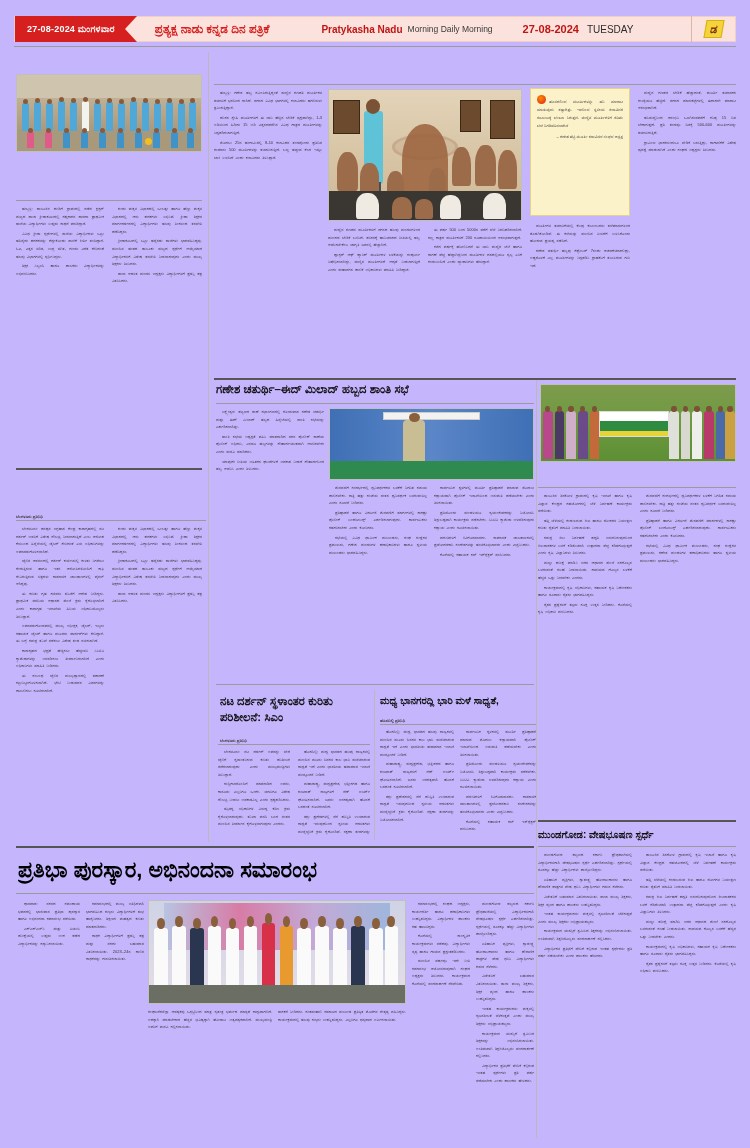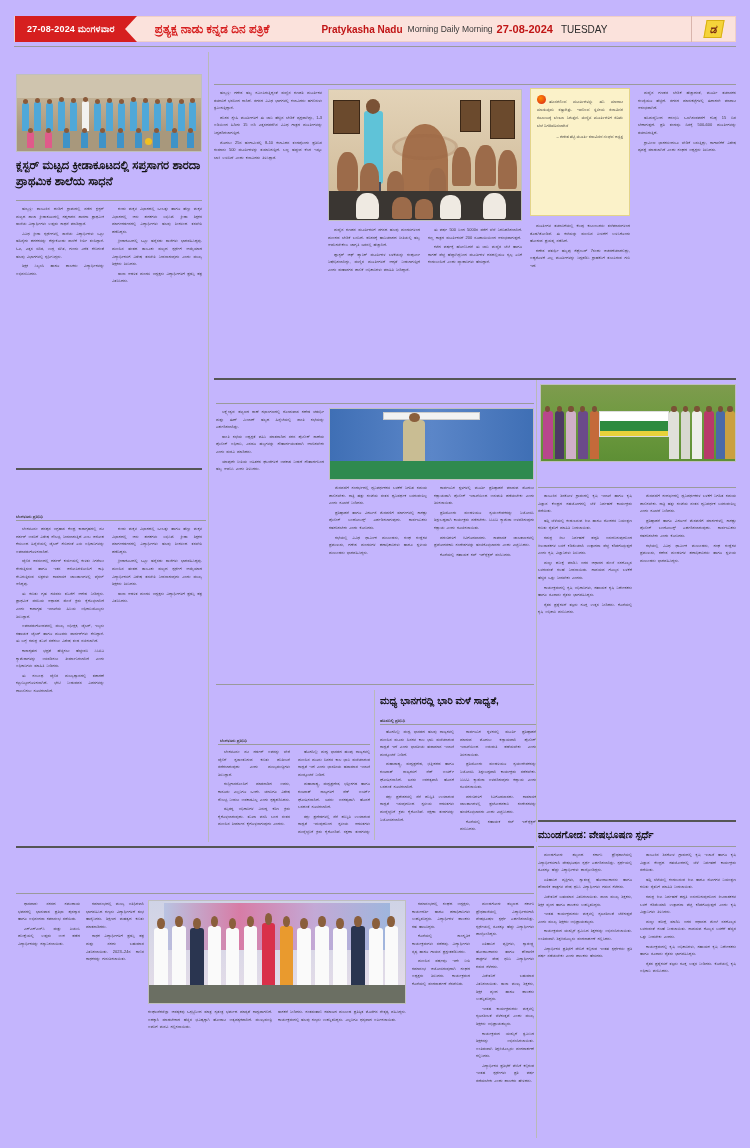--- a/index.html
+++ b/index.html
@@ -34,21 +34,21 @@
   }
   .mast-kn{
     color:#d61f1f; font-size:12px; font-weight:bold;
     margin-left:30px; white-space:nowrap;
   }
   .mast-brand{
     color:#c01515; font-size:10px; font-weight:bold;
     margin-left:52px; white-space:nowrap;
   }
   .mast-sub{ color:#3a3a3a; font-size:8.5px; margin-left:5px; white-space:nowrap;}
-  .mast-date2{ color:#c01515; font-size:11px; font-weight:bold; margin-left:4px;}
+  .mast-date2{ color:#c01515; font-size:11px; font-weight:bold; margin-left:30px;}
   .mast-day{ color:#2b2b2b; font-size:10px; margin-left:8px;}
   .mast-logo{
     margin-left:auto; width:44px; height:26px;
     border-left:1px solid #d9b5ac;
     display:flex; align-items:center; justify-content:center;
   }
   .logo-badge{
     width:18px;height:18px;background:#f5d33a;
     color:#7a2b12;font-size:11px;font-weight:bold;
     display:flex;align-items:center;justify-content:center;
@@ -191,21 +191,20 @@
     <div class="kid row2" style="left:64px;"></div>
     <div class="kid row2" style="left:82px;"></div>
     <div class="kid row2" style="left:100px;"></div>
     <div class="kid row2" style="left:118px;"></div>
     <div class="kid row2" style="left:136px;"></div>
     <div class="kid row2" style="left:154px;"></div>
     <div class="kid row2" style="left:170px;"></div>
     <div class="ball" style="left:128px;"></div>
   </div>
 
-  <div style="position:absolute; left:16px; top:158px; width:186px;" class="h-sec">ಕ್ಲಸ್ಟರ್ ಮಟ್ಟದ ಕ್ರೀಡಾಕೂಟದಲ್ಲಿ ಸಪ್ತಸಾಗರ ಶಾರದಾ ಪ್ರಾಥಮಿಕ ಶಾಲೆಯ ಸಾಧನೆ</div>
 
   <div class="divider-h" style="left:16px; top:200px; width:186px;"></div>
 
   <div style="position:absolute; left:16px; top:205px; width:88px; height:255px;" class="col-text kn-body">
       <p>ಹುಬ್ಬಳ್ಳಿ: ತಾಲೂಕಿನ ದಂಡಿಗೆ ಗ್ರಾಮದಲ್ಲಿ ನಡೆದ ಕ್ಲಸ್ಟರ್ ಮಟ್ಟದ ಶಾಲಾ ಕ್ರೀಡಾಕೂಟದಲ್ಲಿ ಸಪ್ತಸಾಗರ ಶಾರದಾ ಪ್ರಾಥಮಿಕ ಶಾಲೆಯ ವಿದ್ಯಾರ್ಥಿಗಳು ಉತ್ತಮ ಸಾಧನೆ ಮಾಡಿದ್ದಾರೆ.</p>
       <p>ವಿವಿಧ ಕ್ರೀಡಾ ಸ್ಪರ್ಧೆಗಳಲ್ಲಿ ಶಾಲೆಯ ವಿದ್ಯಾರ್ಥಿಗಳು ಒಟ್ಟು ಹದಿನೈದು ಪದಕಗಳನ್ನು ಗೆದ್ದುಕೊಂಡು ಶಾಲೆಗೆ ಕೀರ್ತಿ ತಂದಿದ್ದಾರೆ. ಓಟ, ಎತ್ತರ ಜಿಗಿತ, ಉದ್ದ ಜಿಗಿತ, ಗುಂಡು ಎಸೆತ ಸೇರಿದಂತೆ ಹಲವು ವಿಭಾಗಗಳಲ್ಲಿ ಸ್ಪರ್ಧಿಸಿದ್ದರು.</p>
       <p>ಶಿಕ್ಷಕ ಸಿಬ್ಬಂದಿ ಹಾಗೂ ಪಾಲಕರು ವಿದ್ಯಾರ್ಥಿಗಳನ್ನು ಅಭಿನಂದಿಸಿದರು.</p>
     </div>
   <div style="position:absolute; left:112px; top:205px; width:90px; height:255px;" class="col-text kn-body">
       <p>ಗಂಡು ಮಕ್ಕಳ ವಿಭಾಗದಲ್ಲಿ ಒಂಬತ್ತು ಹಾಗೂ ಹೆಣ್ಣು ಮಕ್ಕಳ ವಿಭಾಗದಲ್ಲಿ ಆರು ಪದಕಗಳು ಲಭಿಸಿವೆ. ಕ್ರೀಡಾ ಶಿಕ್ಷಕರ ಮಾರ್ಗದರ್ಶನದಲ್ಲಿ ವಿದ್ಯಾರ್ಥಿಗಳು ಹಲವು ತಿಂಗಳಿಂದ ತರಬೇತಿ ಪಡೆದಿದ್ದರು.</p>
@@ -286,20 +285,21 @@
       <p>ಗಣೇಶ ಚತುರ್ಥಿ ಹಬ್ಬವು ಸೆಪ್ಟೆಂಬರ್ 7ರಂದು ಆಚರಣೆಯಾಗಲಿದ್ದು, ಅಷ್ಟರೊಳಗೆ ಎಲ್ಲ ಮೂರ್ತಿಗಳನ್ನು ಸಿದ್ಧಪಡಿಸಿ ಗ್ರಾಹಕರಿಗೆ ತಲುಪಿಸುವ ಗುರಿ ಇದೆ.</p>
     </div>
   <div style="position:absolute; left:638px; top:89px; width:98px; height:285px;" class="col-text kn-body">
       <p>ಮಣ್ಣಿನ ಗಣಪನ ಬೇಡಿಕೆ ಹೆಚ್ಚಾದಂತೆ, ಮೂರ್ತಿ ತಯಾರಕರ ಸಂಖ್ಯೆಯೂ ಹೆಚ್ಚಿದೆ. ನಗರದ ಮಾರುಕಟ್ಟೆಗಳಲ್ಲಿ ಈಗಾಗಲೇ ಮಾರಾಟ ಆರಂಭವಾಗಿದೆ.</p>
       <p>ಹಸಿಮಣ್ಣಿನಿಂದ ಆರಂಭಿಸಿ ಒಣಗಿಸುವವರೆಗೆ ಕನಿಷ್ಠ 15 ದಿನ ಬೇಕಾಗುತ್ತದೆ. ಪ್ರತಿ ತಂಡವೂ ದಿನಕ್ಕೆ 500-600 ಮೂರ್ತಿಗಳನ್ನು ತಯಾರಿಸುತ್ತಿದೆ.</p>
       <p>ಗ್ರಾಮೀಣ ಭಾಗಗಳಿಂದಲೂ ಬೇಡಿಕೆ ಬರುತ್ತಿದ್ದು, ಸಾಗಾಣಿಕೆಗೆ ವಿಶೇಷ ವ್ಯವಸ್ಥೆ ಮಾಡಲಾಗಿದೆ ಎಂದು ಸಂಘದ ಅಧ್ಯಕ್ಷರು ತಿಳಿಸಿದರು.</p>
     </div>
 
   <div class="divider-h thick" style="left:214px; top:378px; width:522px;"></div>
 
+  <div style="position:absolute; left:216px; top:382px; width:318px; height:20px; overflow:hidden;" class="h-sec">ಗಣೇಶ ಚತುರ್ಥಿ–ಈದ್ ಮಿಲಾದ್ ಹಬ್ಬದ ಶಾಂತಿ ಸಭೆ</div>
   <div class="divider-h" style="left:216px; top:403px; width:318px;"></div>
 
   <div class="photo p3" style="left:329px; top:408px; width:205px; height:72px;">
     <div class="curtain"></div>
     <div class="banner"></div>
     <div class="stand"></div>
     <div class="pers" style="left:1%;"></div>
     <div class="pers" style="left:11%;"></div>
     <div class="pers" style="left:21%;"></div>
     <div class="pers" style="left:52%;"></div>
@@ -322,20 +322,21 @@
     </div>
   <div style="position:absolute; left:434px; top:484px; width:100px; height:182px;" class="col-text kn-body">
       <p>ಸಾರ್ವಜನಿಕ ಸ್ಥಳಗಳಲ್ಲಿ ಮೂರ್ತಿ ಪ್ರತಿಷ್ಠಾಪನೆ ಮಾಡುವ ಮೊದಲು ಕಡ್ಡಾಯವಾಗಿ ಪೊಲೀಸ್ ಇಲಾಖೆಯಿಂದ ಅನುಮತಿ ಪಡೆಯಬೇಕು ಎಂದು ತಿಳಿಸಲಾಯಿತು.</p>
       <p>ಪ್ರತಿಯೊಂದು ಮಂಡಳಿಯೂ ಸ್ವಯಂಸೇವಕರನ್ನು ನಿಯೋಜಿಸಿ ಶಿಸ್ತುಬದ್ಧವಾಗಿ ಕಾರ್ಯಕ್ರಮ ನಡೆಸಬೇಕು. ಸಿಸಿಟಿವಿ ಕ್ಯಾಮೆರಾ ಅಳವಡಿಸುವುದು ಕಡ್ಡಾಯ ಎಂದು ಸೂಚಿಸಲಾಯಿತು.</p>
       <p>ವದಂತಿಗಳಿಗೆ ಕಿವಿಗೊಡಬಾರದು. ಸಾಮಾಜಿಕ ಜಾಲತಾಣಗಳಲ್ಲಿ ಪ್ರಚೋದನಕಾರಿ ಸಂದೇಶಗಳನ್ನು ಹಂಚಿಕೊಳ್ಳಬಾರದು ಎಂದು ಎಚ್ಚರಿಸಿದರು.</p>
       <p>ಕೊನೆಯಲ್ಲಿ ಸಹಾಯಕ ಸಬ್ ಇನ್‌ಸ್ಪೆಕ್ಟರ್ ವಂದಿಸಿದರು.</p>
     </div>
 
   <div class="divider-h" style="left:216px; top:684px; width:318px;"></div>
 
+  <div style="position:absolute; left:220px; top:694px; width:150px; height:40px;" class="h-sec">ನಟ ದರ್ಶನ್ ಸ್ಥಳಾಂತರ ಕುರಿತು ಪರಿಶೀಲನೆ: ಸಿಎಂ</div>
   <div style="position:absolute; left:220px; top:736px; width:150px;" class="byline">ಬೆಂಗಳೂರು ಪ್ರತಿನಿಧಿ</div>
   <div class="divider-h" style="left:218px; top:744px; width:152px;"></div>
   <div style="position:absolute; left:218px; top:748px; width:72px; height:88px;" class="col-text kn-body">
       <p>ಬೆಂಗಳೂರು: ನಟ ದರ್ಶನ್ ಅವರನ್ನು ಬೇರೆ ಜೈಲಿಗೆ ಸ್ಥಳಾಂತರಿಸುವ ಕುರಿತು ಪರಿಶೀಲನೆ ನಡೆಸಲಾಗುವುದು ಎಂದು ಮುಖ್ಯಮಂತ್ರಿಗಳು ತಿಳಿಸಿದ್ದಾರೆ.</p>
       <p>ಸುದ್ದಿಗಾರರೊಂದಿಗೆ ಮಾತನಾಡಿದ ಅವರು, ಕಾನೂನು ಎಲ್ಲರಿಗೂ ಒಂದೇ. ಯಾರಿಗೂ ವಿಶೇಷ ಸೌಲಭ್ಯ ನೀಡಲು ಅವಕಾಶವಿಲ್ಲ ಎಂದು ಸ್ಪಷ್ಟಪಡಿಸಿದರು.</p>
       <p>ತಪ್ಪಿತಸ್ಥ ಅಧಿಕಾರಿಗಳ ವಿರುದ್ಧ ಕಠಿಣ ಕ್ರಮ ಕೈಗೊಳ್ಳಲಾಗುವುದು. ತನಿಖಾ ವರದಿ ಬಂದ ನಂತರ ಮುಂದಿನ ತೀರ್ಮಾನ ಕೈಗೊಳ್ಳಲಾಗುವುದು ಎಂದರು.</p>
     </div>
   <div style="position:absolute; left:298px; top:748px; width:72px; height:88px;" class="col-text kn-body">
       <p>ಹೊಸದಿಲ್ಲಿ: ಮಧ್ಯ ಭಾರತದ ಹಲವು ರಾಜ್ಯಗಳಲ್ಲಿ ಮುಂದಿನ ಮೂರು ದಿನಗಳ ಕಾಲ ಭಾರಿ ಮಳೆಯಾಗುವ ಸಾಧ್ಯತೆ ಇದೆ ಎಂದು ಭಾರತೀಯ ಹವಾಮಾನ ಇಲಾಖೆ ಮುನ್ಸೂಚನೆ ನೀಡಿದೆ.</p>
       <p>ಮಹಾರಾಷ್ಟ್ರ, ಮಧ್ಯಪ್ರದೇಶ, ಛತ್ತೀಸಗಡ ಹಾಗೂ ಗುಜರಾತ್ ರಾಜ್ಯಗಳಿಗೆ ರೆಡ್ ಅಲರ್ಟ್ ಘೋಷಿಸಲಾಗಿದೆ. ಜನರು ಅನಗತ್ಯವಾಗಿ ಹೊರಗೆ ಬರದಂತೆ ಸೂಚಿಸಲಾಗಿದೆ.</p>
@@ -407,20 +408,21 @@
       <p>ತಾಲೂಕಿನ ಶಿರಕೋಳ ಗ್ರಾಮದಲ್ಲಿ ಕೃಷಿ ಇಲಾಖೆ ಹಾಗೂ ಕೃಷಿ ವಿಜ್ಞಾನ ಕೇಂದ್ರದ ಸಹಯೋಗದಲ್ಲಿ ಬೆಳೆ ನಿರ್ವಹಣೆ ಕಾರ್ಯಕ್ರಮ ನಡೆಯಿತು.</p>
       <p>ಹತ್ತಿ ಬೆಳೆಯಲ್ಲಿ ಕಂಡುಬರುವ ಕೀಟ ಹಾಗೂ ರೋಗಗಳ ನಿಯಂತ್ರಣ ಕುರಿತು ರೈತರಿಗೆ ಮಾಹಿತಿ ನೀಡಲಾಯಿತು.</p>
       <p>ಸಮಗ್ರ ಕೀಟ ನಿರ್ವಹಣೆ ಪದ್ಧತಿ ಅನುಸರಿಸುವುದರಿಂದ ಕೀಟನಾಶಕಗಳ ಬಳಕೆ ಕಡಿಮೆಯಾಗಿ ಉತ್ಪಾದನಾ ವೆಚ್ಚ ಕಡಿತಗೊಳ್ಳುತ್ತದೆ ಎಂದು ಕೃಷಿ ವಿಜ್ಞಾನಿಗಳು ತಿಳಿಸಿದರು.</p>
       <p>ಮಣ್ಣು ಪರೀಕ್ಷೆ ಮಾಡಿಸಿ ಅದರ ಆಧಾರದ ಮೇಲೆ ರಸಗೊಬ್ಬರ ಬಳಸುವಂತೆ ಸಲಹೆ ನೀಡಲಾಯಿತು. ಸಾವಯವ ಗೊಬ್ಬರ ಬಳಕೆಗೆ ಹೆಚ್ಚಿನ ಒತ್ತು ನೀಡಬೇಕು ಎಂದರು.</p>
       <p>ಕಾರ್ಯಕ್ರಮದಲ್ಲಿ ಕೃಷಿ ಅಧಿಕಾರಿಗಳು, ಸಹಾಯಕ ಕೃಷಿ ನಿರ್ದೇಶಕರು ಹಾಗೂ ನೂರಾರು ರೈತರು ಭಾಗವಹಿಸಿದ್ದರು.</p>
       <p>ರೈತರ ಪ್ರಶ್ನೆಗಳಿಗೆ ತಜ್ಞರು ಸೂಕ್ತ ಉತ್ತರ ನೀಡಿದರು. ಕೊನೆಯಲ್ಲಿ ಕೃಷಿ ಅಧಿಕಾರಿ ವಂದಿಸಿದರು.</p>
     </div>
 
   <div class="divider-h thick" style="left:16px; top:846px; width:518px;"></div>
 
+  <div style="position:absolute; left:18px; top:858px; width:516px; height:30px; overflow:hidden;" class="h-bottom">ಪ್ರತಿಭಾ ಪುರಸ್ಕಾರ, ಅಭಿನಂದನಾ ಸಮಾರಂಭ</div>
   <div class="divider-h" style="left:16px; top:893px; width:518px;"></div>
 
   <div class="photo p5" style="left:148px; top:900px; width:258px; height:104px;">
     <div class="bg"></div>
     <div class="backdrop"></div>
     <div class="pp" style="left:2%; height:58%;"></div>
     <div class="pp" style="left:9%; height:60%;"></div>
     <div class="pp dark" style="left:16%; height:58%;"></div>
     <div class="pp" style="left:23%; height:60%;"></div>
     <div class="pp" style="left:30%; height:58%;"></div>

